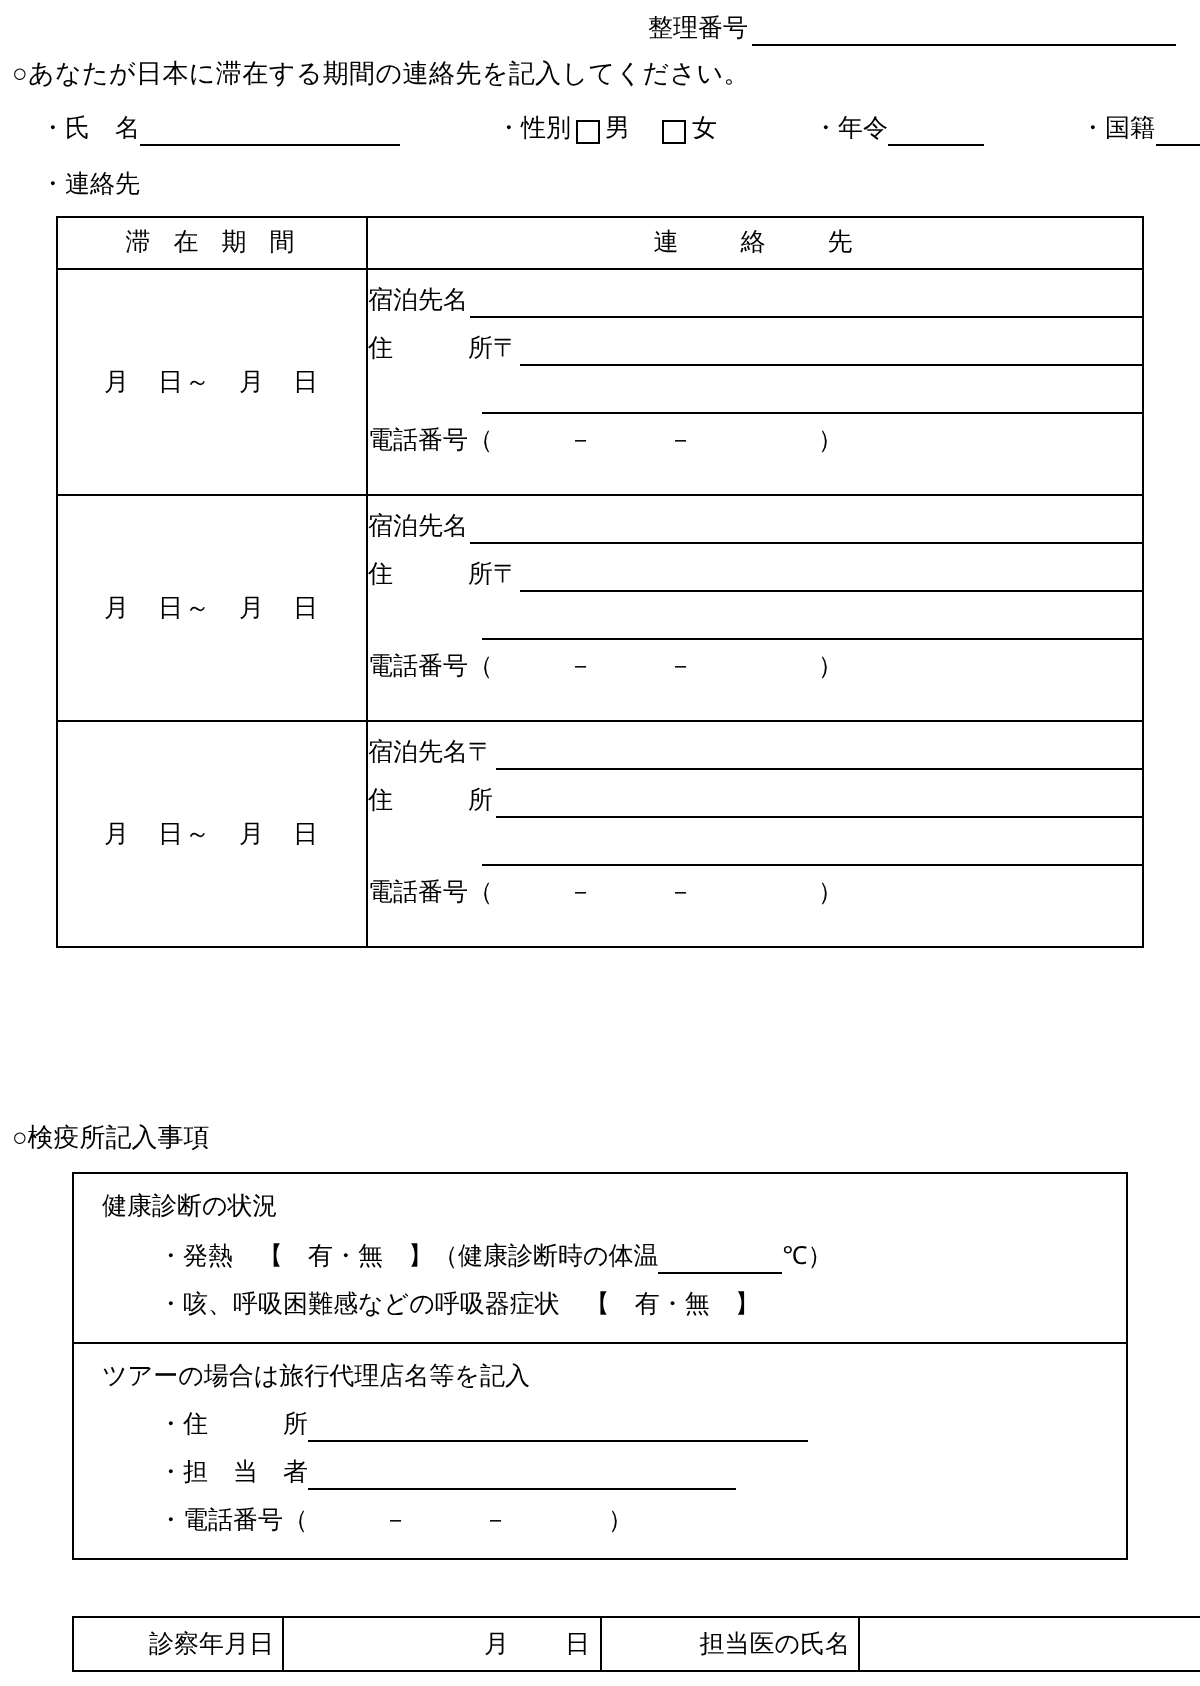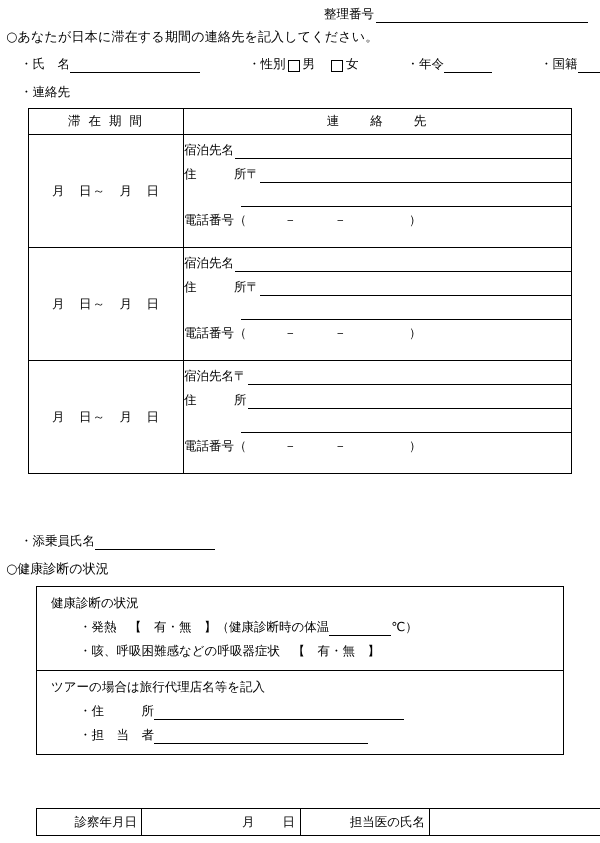--- a/index.html
+++ b/index.html
@@ -15,20 +15,21 @@
     font-size: 12.5px;
     position: relative;
     overflow: hidden;
   }
   .page {
     position: relative;
     width: 566px;
     height: 843px;
     padding: 16px;
     box-sizing: border-box;
+    font-family: Liberation Mono, monospace;
   }
   
   .ctrl-row {
     position: absolute;
     top: 6px;
     left: 0;
     width: 600px;
     display: flex;
     justify-content: flex-end;
     align-items: flex-end;
@@ -308,26 +309,22 @@
             <span class="dul"></span>
           </div>
           <div class="tel-line">
             <span class="tel-text">電話番号（　　　－　　　－　　　　　）</span>
           </div>
         </td>
       </tr>
     </tbody>
   </table>
 
-  <div class="tenjoin">
-    <span>・添乗員氏名</span>
-    <span class="ul ul-tenjoin"></span>
-  </div>
-
-  <div class="kenekisho">○健康診断の状況</div>
+
+  <div class="kenekisho">○検疫所記入事項</div>
 
   <div class="qbox">
     <div class="qsec">
       <div class="qtitle">健康診断の状況</div>
       <div class="qline">
         <span class="t">・発熱　【　有・無　】（健康診断時の体温</span>
         <span class="ul ul-temp"></span>
         <span class="t">℃）</span>
       </div>
       <div class="qline">
@@ -336,20 +333,23 @@
     </div>
     <div class="qsec">
       <div class="qtitle">ツアーの場合は旅行代理店名等を記入</div>
       <div class="qline">
         <span class="t">・住　　　所</span>
         <span class="ul ul-addr"></span>
       </div>
       <div class="qline">
         <span class="t">・担　当　者</span>
         <span class="ul ul-tanto"></span>
+      </div>
+      <div class="qline">
+        <span class="t">・電話番号（　　　－　　　－　　　　）</span>
       </div>
     </div>
   </div>
 
   <table class="bottom">
     <tbody>
       <tr>
         <td class="bt-c1">診察年月日</td>
         <td class="bt-c2">月　　日</td>
         <td class="bt-c3">担当医の氏名</td>

